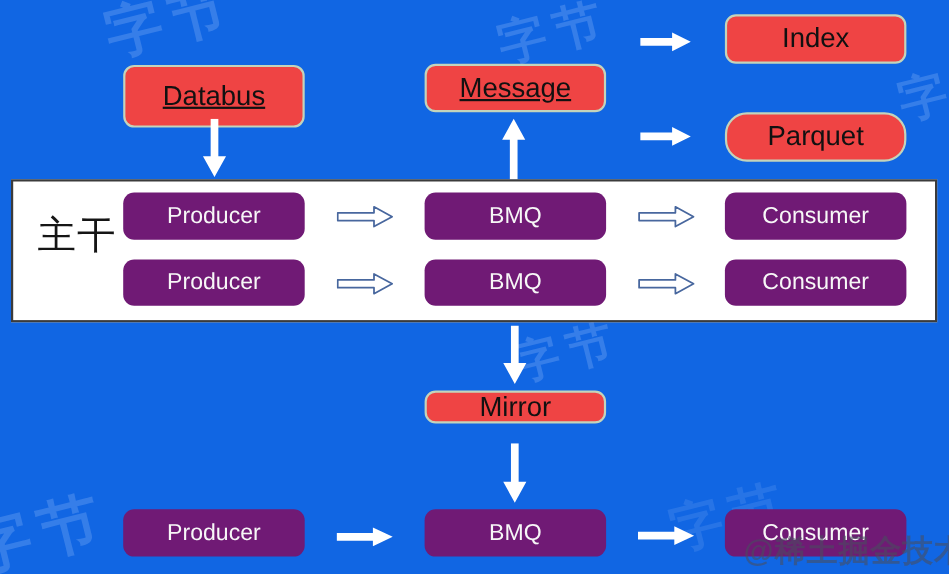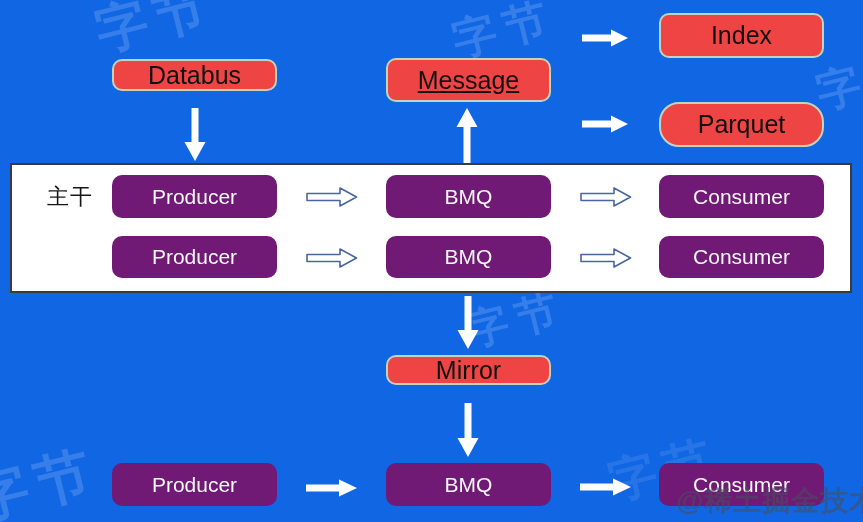--- a/index.html
+++ b/index.html
@@ -49,22 +49,23 @@
     left:10px;top:163px;width:842px;height:130px;
     background:#FFFFFF;
     border:2px solid #3B3B3B;
     box-sizing:border-box;
     z-index:1;
   }
   .lane-label{
     position:absolute;
     width:80px;height:34px;
     display:flex;align-items:center;justify-content:center;
-    font-size:22px;color:#151515;font-weight:500;
+    font-size:35px;color:#151515;font-weight:500;
     letter-spacing:1px;
+    margin-top:16px;
   }
   .arrow{position:absolute;z-index:2;}
   .credit{
     position:absolute;
     left:676px;top:482px;
     font-size:28px;font-weight:700;
     letter-spacing:1px;
     color:rgba(72,78,94,0.58);
     z-index:5;
     white-space:nowrap;
@@ -75,21 +76,21 @@
 
 <div class="stage">
 
   <span class="wm" style="left:95px;top:-16px;font-size:52px;">字节</span>
   <span class="wm" style="left:452px;top:0px;font-size:44px;">字节</span>
   <span class="wm" style="left:816px;top:52px;font-size:44px;">字节</span>
   <span class="wm" style="left:466px;top:292px;font-size:42px;">字节</span>
   <span class="wm" style="left:-28px;top:448px;font-size:56px;">字节</span>
   <span class="wm" style="left:608px;top:438px;font-size:48px;opacity:.18;">字节</span>
 
-  <div class="wbox" style="left:112px;top:59px;width:165px;height:32px;">
+  <div class="wbox" style="left:112px;top:59px;width:165px;height:57px;text-decoration:underline;">
       <span>Databus</span>
     </div>
   <div class="wbox" style="left:386px;top:58px;width:165px;height:44px;text-decoration:underline;">
       <span>Message</span>
     </div>
   <div class="wbox" style="left:659px;top:13px;width:165px;height:45px;">
       <span>Index</span>
     </div>
   <div class="wbox" style="left:659px;top:102px;width:165px;height:45px;border-radius:20px;">
       <span>Parquet</span>

